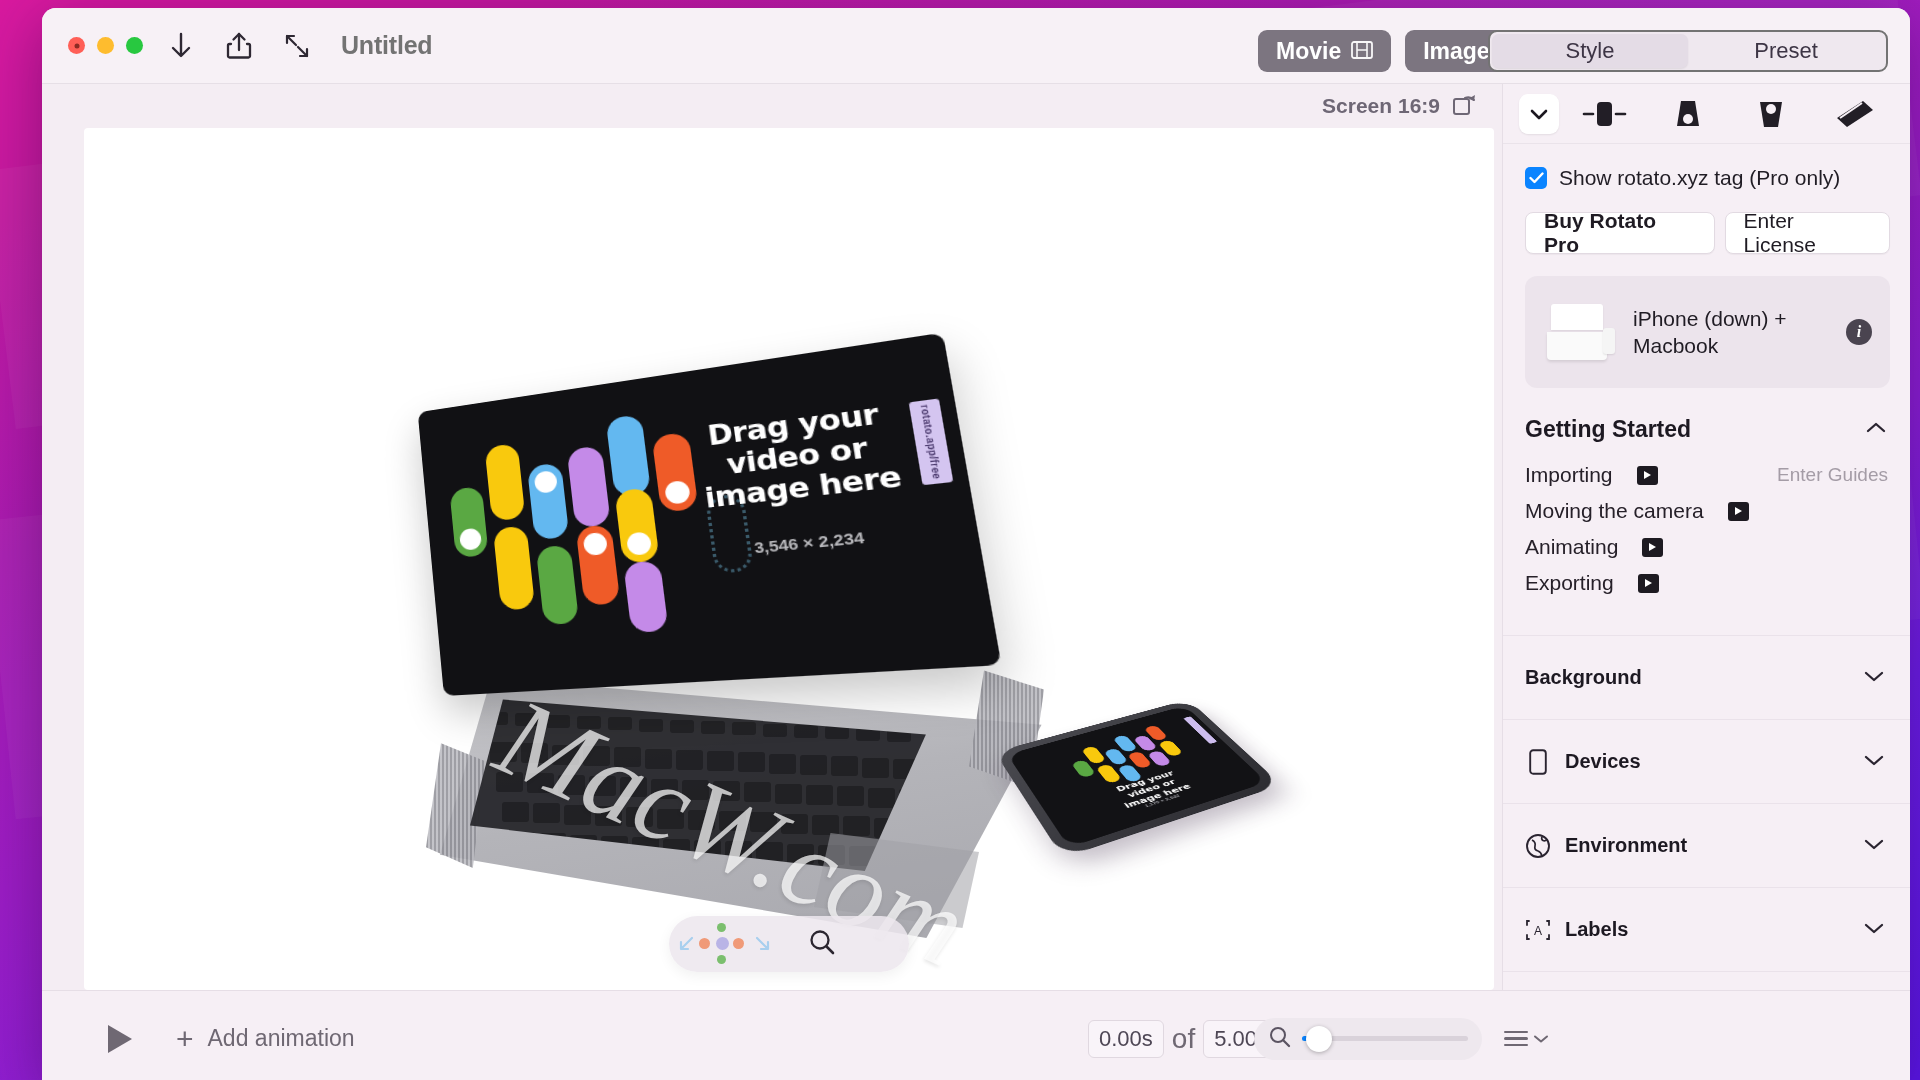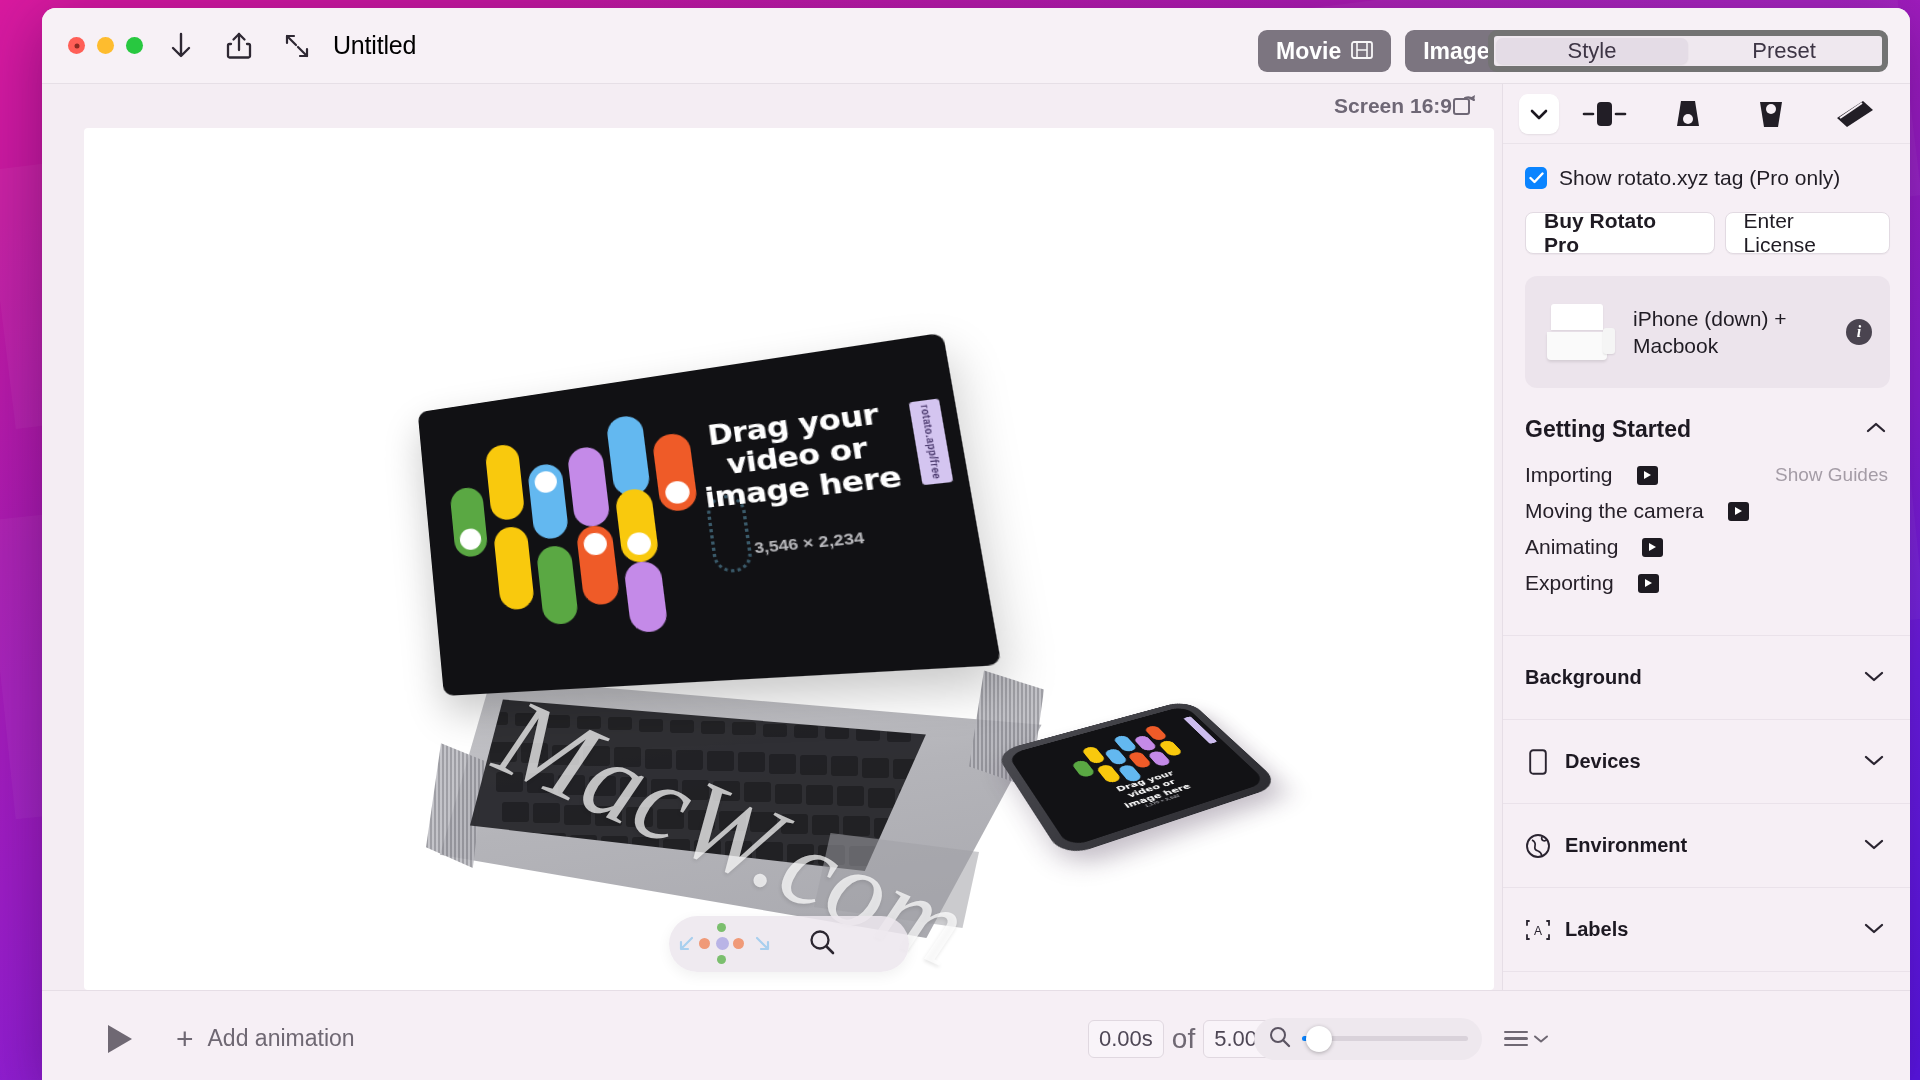--- a/index.html
+++ b/index.html
@@ -53,22 +53,22 @@
   .light.yellow { background: #febc2e; }
   .light.green { background: #28c840; }
 
   .tb-icon {
     width: 40px; height: 40px; margin-left: 18px;
     display:flex;align-items:center;justify-content:center;
     cursor: default;
   }
   .tb-icon:first-of-type { margin-left: 42px; }
   .doc-title {
-    margin-left: 16px;
-    font-size: 25px; font-weight: 400; color: #000000;
+    margin-left: 24px;
+    font-size: 25px; font-weight: 700; color: #737373;
     letter-spacing: -0.2px;
   }
 
   .seg-group {
     position:absolute; left: 1216px; top: 22px;
     display:flex; gap: 14px;
   }
   .seg-btn {
     height: 42px; padding: 0 18px;
     background: #7c7580; color: #fff;
@@ -76,38 +76,38 @@
     display:flex;align-items:center;gap:10px;
     font-size: 23px; font-weight: 600;
   }
   .seg-ico { font-size: 19px; line-height: 1; opacity: .95;}
 
   .style-preset {
     position: absolute; right: 22px; top: 22px;
     width: 400px; height: 42px;
     background: #efe8ef; border-radius: 9px;
     display: flex; padding: 2px;
-    border: 6px solid #737373;
+    border: 2px solid #737373;
   }
   .sp-tab {
     flex: 1; display: flex; align-items: center; justify-content: center;
     font-size: 22px; color: #3d3545; border-radius: 7px;
   }
   .sp-tab.active { background: #e4dce6; box-shadow: 0 1px 2px rgba(0,0,0,.07); }
 
   
   .body-split { flex: 1; display: flex; min-height: 0; }
 
   
   .canvas-col { flex: 1; display: flex; flex-direction: column; min-width: 0;
     background: #f4edf3; }
   .canvas-header {
     height: 44px; flex: 0 0 44px;
     display: flex; align-items: center; justify-content: flex-end;
-    padding-right: 24px; 
+    padding-right: 24px; gap: 12px;
     background: #f4edf3;
   }
   .canvas-header .ch-text { font-size: 21px; font-weight: 700; color: #6e6775; }
 
   .canvas-wrap {
     flex: 1; margin: 0 8px 0 42px;
     background: #ffffff; border-radius: 4px;
     position: relative; overflow: hidden;
   }
 
@@ -730,21 +730,21 @@
               </svg>
           </span>
         </div>
 
         <div class="gs-list" id="gslist">
             <div class="gs-item">
               <span class="gs-label">Importing</span>
               <span class="play-chip">
                 <i></i>
               </span>
-              <span class="hide-guides">Show Guides</span>
+              <span class="hide-guides">Enter Guides</span>
             </div>
             <div class="gs-item">
               <span class="gs-label">Moving the camera</span>
               <span class="play-chip">
                 <i></i>
               </span>
             </div>
             <div class="gs-item">
               <span class="gs-label">Animating</span>
               <span class="play-chip">

